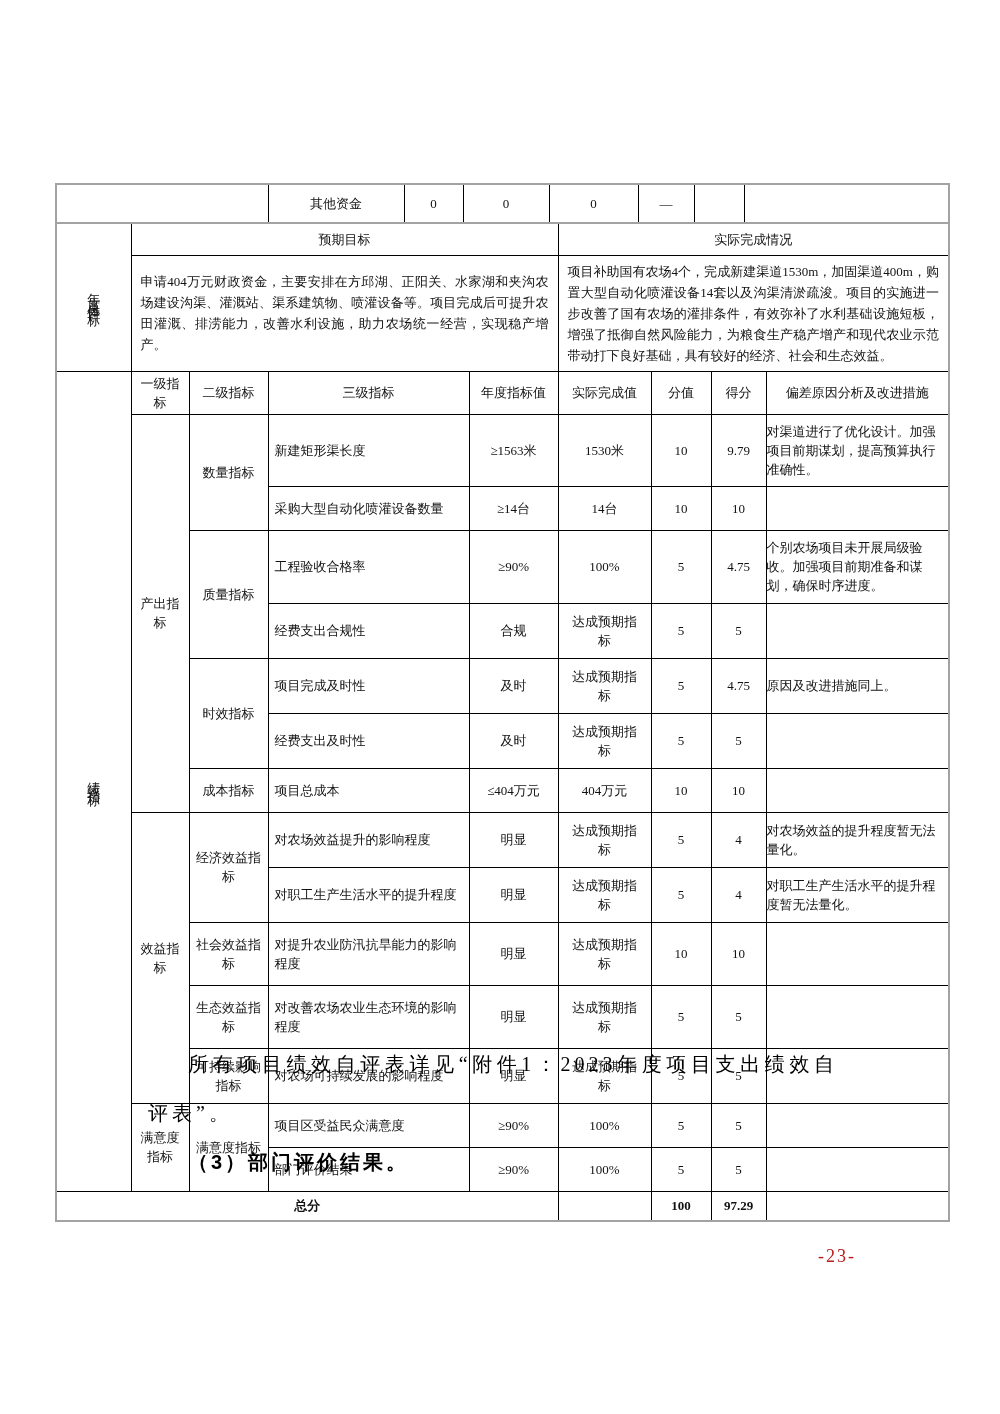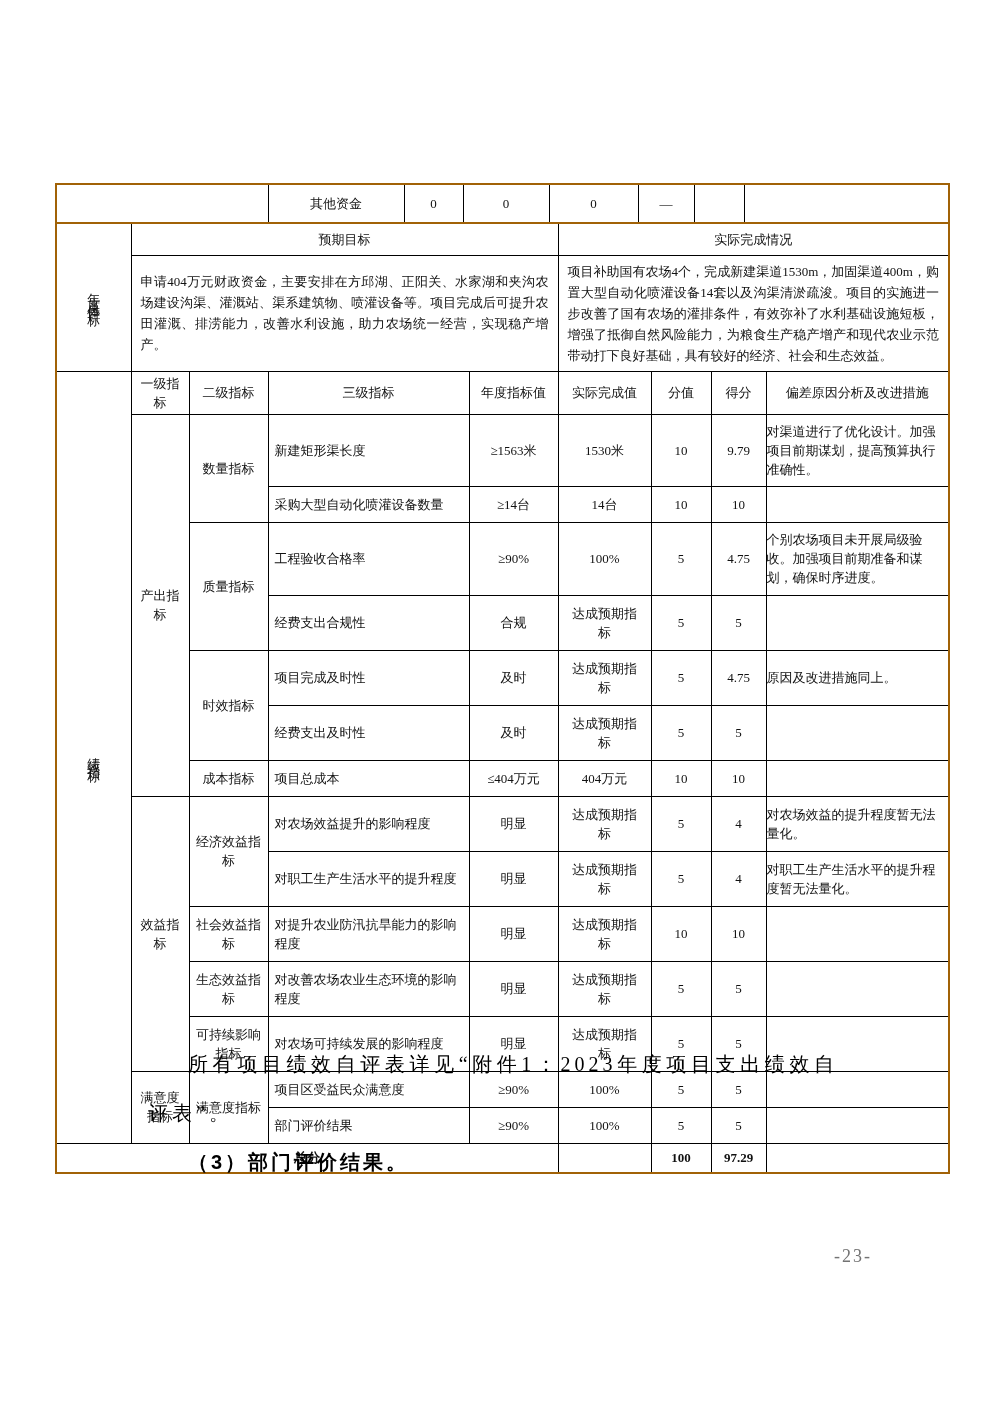--- a/index.html
+++ b/index.html
@@ -7,23 +7,23 @@
     position:relative;width:1000px;height:1414px;background:#ffffff;
     margin:0 auto;overflow:hidden;
     font-family:"Liberation Serif","DejaVu Serif",serif;color:#111;
   }
   .tables{position:absolute;left:55px;top:183px;width:893px;}
   table{border-collapse:collapse;table-layout:fixed;width:893px;
         font-size:13px;line-height:19px;color:#111;}
   table.t-main{margin-top:-2px;}
   td{border:1px solid #000;padding:2px 4px;vertical-align:middle;
      overflow:hidden;word-break:break-all;}
-  table{border:2px solid #a16207;}
+  table{border:2px solid #a3a3a3;}
   td.c{text-align:center;}
-  td.l{text-align:left;padding:4px 6px;}
+  td.l{text-align:left;padding:12px 6px;}
   td.note{text-align:left;padding:3px 0;line-height:19px;}
   td.actual{padding:8px 9px;text-align:center;}
   td.vert{
     text-align:center;vertical-align:middle;padding:0;
   }
   .vtext{
     writing-mode:vertical-lr;text-orientation:upright;
     display:inline-block;letter-spacing:4px;line-height:1;
     margin:0 auto;
   }
@@ -34,21 +34,21 @@
     font-size:20px;line-height:49px;letter-spacing:4px;
     text-align:justify;color:#000000;
   }
   .body-text p{margin:0;text-indent:2em;}
   .body-text p.heading{
     font-family:"Liberation Sans","DejaVu Sans",sans-serif;
     font-weight:700;letter-spacing:3px;
   }
   .page-num{
     position:absolute;left:818px;top:1246px;width:70px;
-    text-align:center;font-size:18px;letter-spacing:2px;color:#737373;
+    font-size:18px;letter-spacing:2px;color:#b91c1c;
   }
 </style>
 </head>
 <body>
 
 <div class="sheet">
 
   <div class="tables">
 
     <table class="t-fund">

